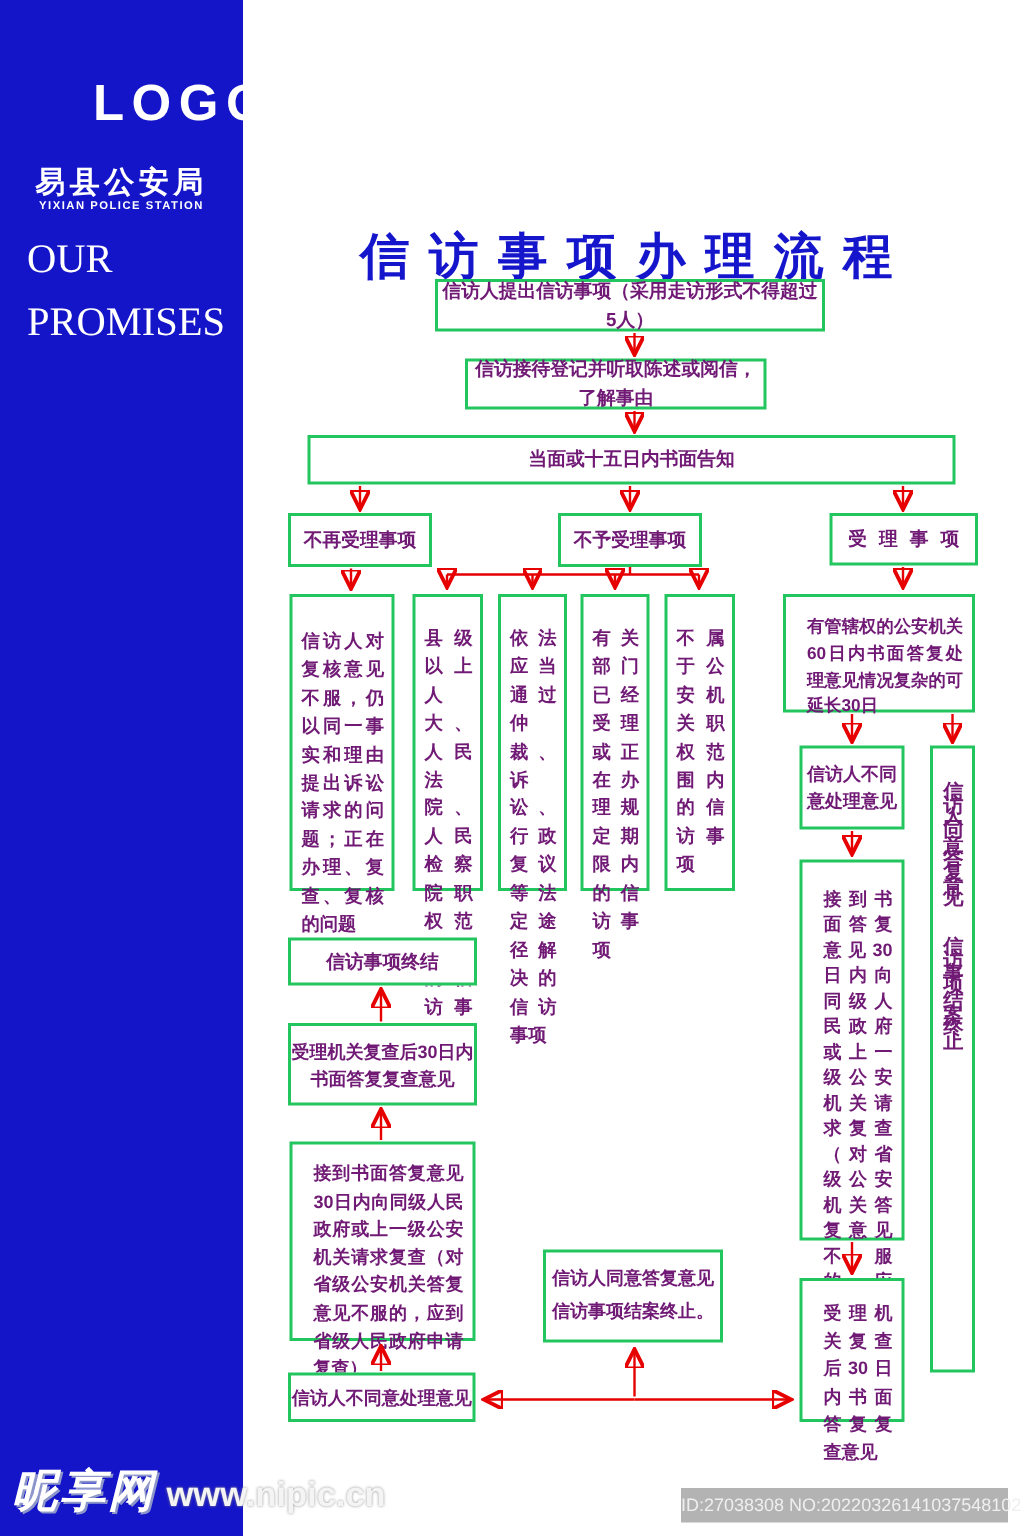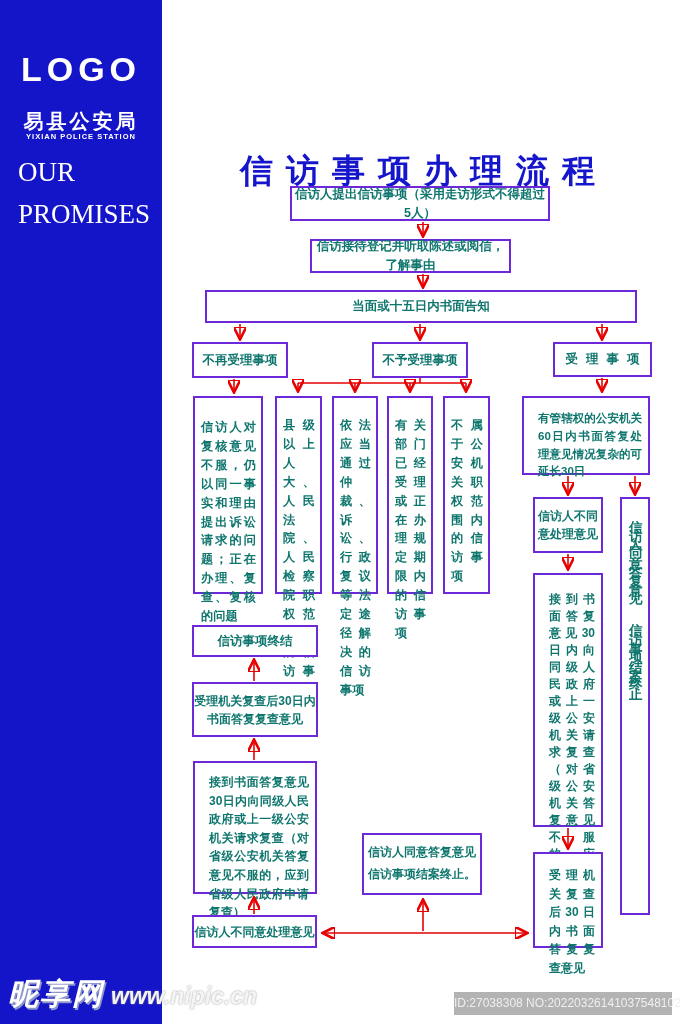--- a/index.html
+++ b/index.html
@@ -1,50 +1,50 @@
 <!DOCTYPE html>
 <html style="--blue: #1414c8; --titleblue: #1515cc;"><head>
 <meta charset="utf-8">
 <style>
   html,body{margin:0;padding:0;background:#ffffff;}
   .page{position:relative;width:683px;height:1024px;background:#ffffff;overflow:hidden;
         font-family:"Liberation Sans","DejaVu Sans",sans-serif;}
   
   .sidebar{position:absolute;left:0;top:0;width:162px;height:1024px;background:var(--blue,#1414c8);}
   .logo{position:absolute;left:0;top:50px;width:162px;text-align:center;color:#fff;
-        font-size:34px;font-weight:bold;letter-spacing:5px;}
+        font-size:34px;font-weight:bold;letter-spacing:5px;padding-left:41px;}
   .orgcn{position:absolute;left:0;top:108px;width:162px;text-align:center;color:#fff;
         font-size:20px;font-weight:bold;letter-spacing:3px;}
   .orgen{position:absolute;left:0;top:132px;width:162px;text-align:center;color:#fff;
         font-size:7.5px;font-weight:bold;letter-spacing:1px;}
   .promises{position:absolute;left:18px;top:152px;color:#fff;
         font-family:"Liberation Serif","DejaVu Serif",serif;font-size:27px;line-height:1.55;}
   
   .title{position:absolute;left:198px;top:101px;width:452px;text-align:center;
          color:var(--titleblue,#1515cc);font-size:33px;font-weight:bold;letter-spacing:13px;
          font-family:"DejaVu Sans","Liberation Sans",sans-serif;margin-top:48px;}
   
-  .bx{position:absolute;background:#fff;border:2px solid #6d28d9;box-sizing:border-box;
+  .bx{position:absolute;background:#fff;border:2px solid #22c55e;box-sizing:border-box;
       display:flex;align-items:center;justify-content:center;text-align:center;
-      color:#0f766e;font-weight:bold;font-size:12.5px;line-height:1.5;word-break:break-all;}
+      color:#701a75;font-weight:bold;font-size:12.5px;line-height:1.5;word-break:break-all;}
   .tall{align-items:flex-start;justify-content:flex-start;text-align:justify;
         padding:20px 5px 4px 6px;line-height:1.55;font-size:12.2px;}
   .lft{align-items:flex-start;justify-content:flex-start;text-align:justify;
         padding:8px 6px 4px 14px;line-height:1.55;font-size:12px;}
   .vtxt{writing-mode:vertical-rl;text-orientation:upright;letter-spacing:9px;
         font-size:13.5px;padding-top:10px;justify-content:flex-start;}
   .sp{letter-spacing:8px;text-indent:8px;}
   
   .arrows{position:absolute;left:0;top:0;pointer-events:none;}
   .arrows path{stroke:#e60000;stroke-width:1.6;fill:none;}
   
   .wm{position:absolute;left:8px;top:974px;display:flex;align-items:baseline;gap:7px;white-space:nowrap;}
   .wm-name{font-size:30px;font-weight:bold;font-style:italic;color:#fff;letter-spacing:2px;
            text-shadow:1.5px 1.5px 0 #8d96c9;}
-  .wm-url{font-size:23px;font-weight:bold;font-style:italic;color:#f4f4f4;
+  .wm-url{font-size:23px;font-weight:bold;color:#f4f4f4;
           text-shadow:0 0 2px #909090;}
   .idbar{position:absolute;left:454px;top:992px;width:218px;height:23px;background:#b3b3b3;
          color:#efefef;font-size:12px;line-height:23px;text-align:center;white-space:nowrap;}
 </style>
 </head>
 <body>
 
 <div class="page">
 
   <div class="sidebar">

